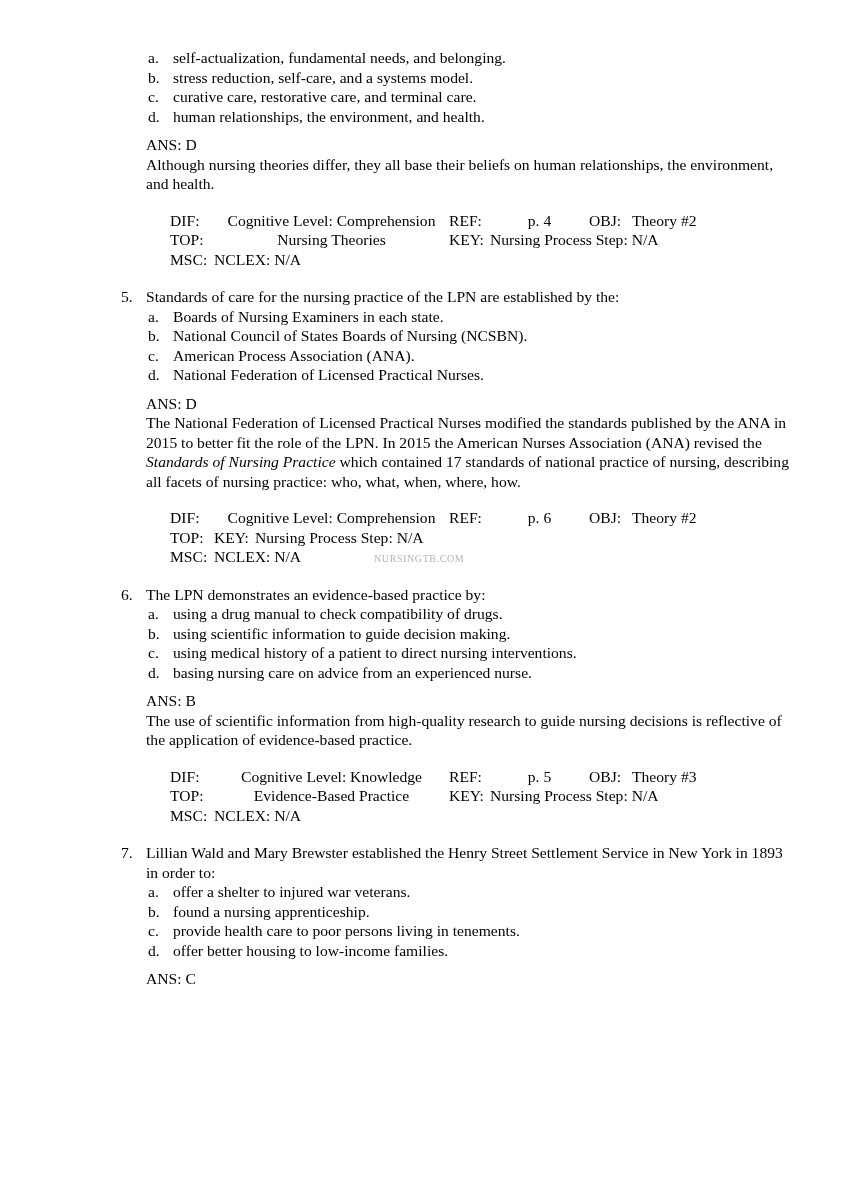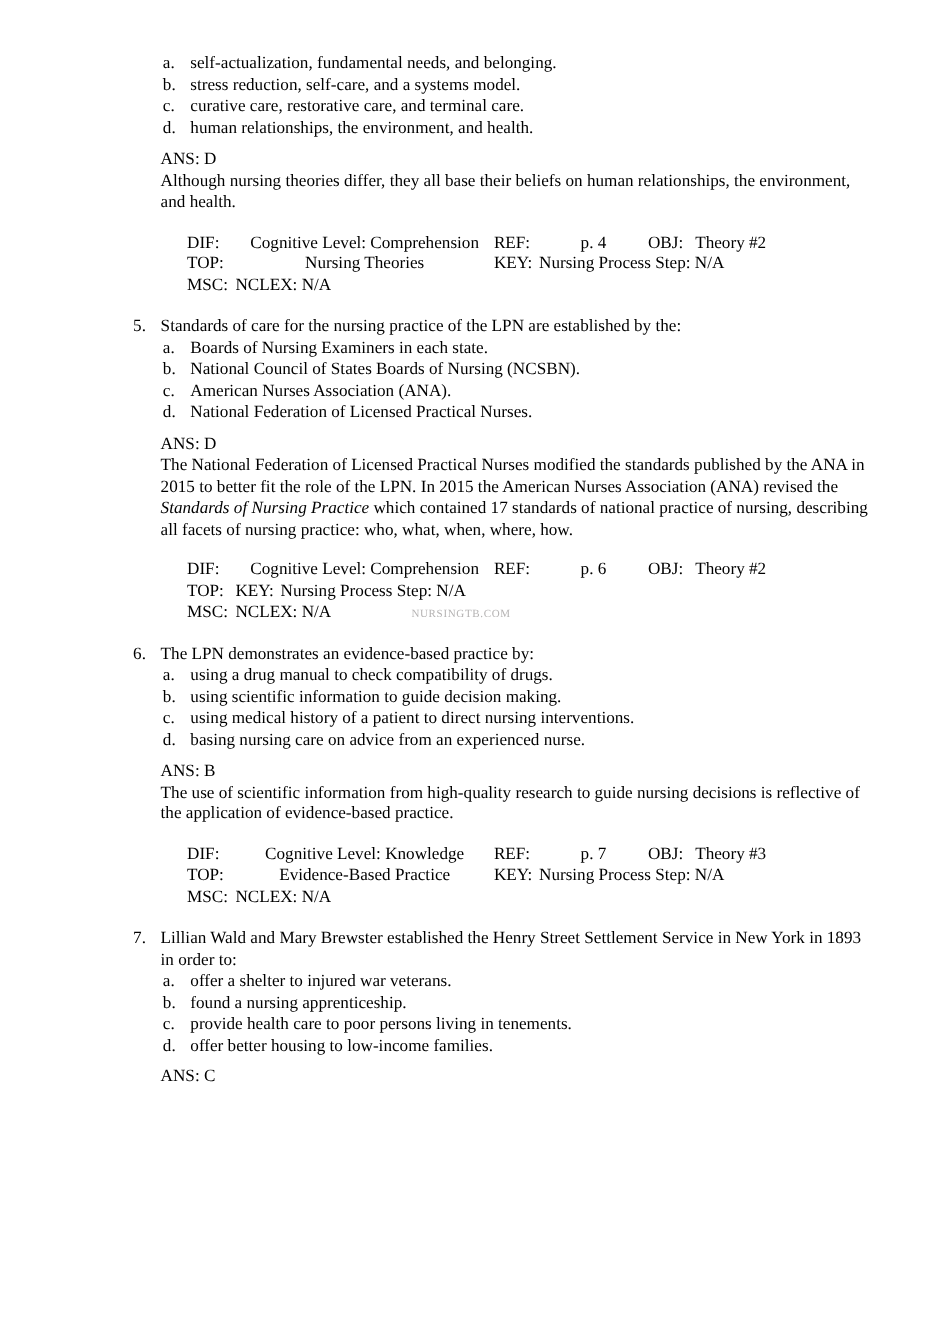--- a/index.html
+++ b/index.html
@@ -92,21 +92,21 @@
       <div class="option">
         <span class="opt-letter">a.</span>
         <span class="opt-text">Boards of Nursing Examiners in each state.</span>
       </div>
       <div class="option">
         <span class="opt-letter">b.</span>
         <span class="opt-text">National Council of States Boards of Nursing (NCSBN).</span>
       </div>
       <div class="option">
         <span class="opt-letter">c.</span>
-        <span class="opt-text">American Nurses Association (ANA).</span>
+        <span class="opt-text">American Process Association (ANA).</span>
       </div>
       <div class="option">
         <span class="opt-letter">d.</span>
         <span class="opt-text">National Federation of Licensed Practical Nurses.</span>
       </div>
     </div>
     <div class="ans-block">
       <div class="answer">ANS: D</div>
       <div class="rationale"><span>The National Federation of Licensed Practical Nurses modified the standards published by the ANA in 2015 to better fit the role of the LPN. In 2015 the American Nurses Association (ANA) revised the </span><span class="italic">Standards of Nursing Practice</span><span> which contained 17 standards of national practice of nursing, describing all facets of nursing practice: who, what, when, where, how.</span></div>
     </div>
@@ -156,21 +156,21 @@
     </div>
     <div class="ans-block">
       <div class="answer">ANS: B</div>
       <div class="rationale">The use of scientific information from high-quality research to guide nursing decisions is reflective of the application of evidence-based practice.</div>
     </div>
     <div class="meta">
       <div class="meta-row">
         <span class="ml">DIF:</span>
         <span class="mv1">Cognitive Level: Knowledge</span>
         <span class="ml2">REF:</span>
-        <span class="mv2">p. 7</span>
+        <span class="mv2">p. 5</span>
         <span class="ml3">OBJ:</span>
         <span class="mv3">Theory #3</span>
       </div>
       <div class="meta-row">
         <span class="ml">TOP:</span>
         <span class="mv1">Evidence-Based Practice</span>
         <span class="ml2">KEY:</span>
         <span class="mvr">Nursing Process Step: N/A</span>
       </div>
       <div class="meta-row">

